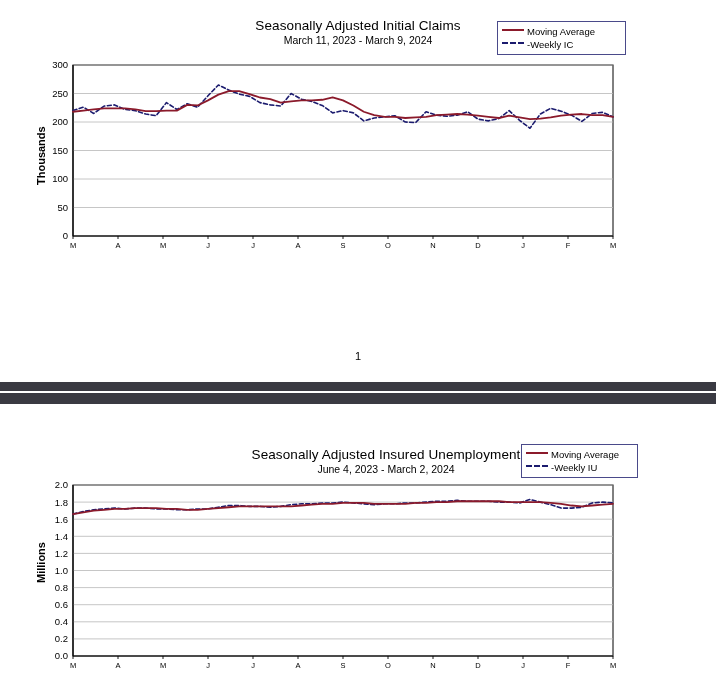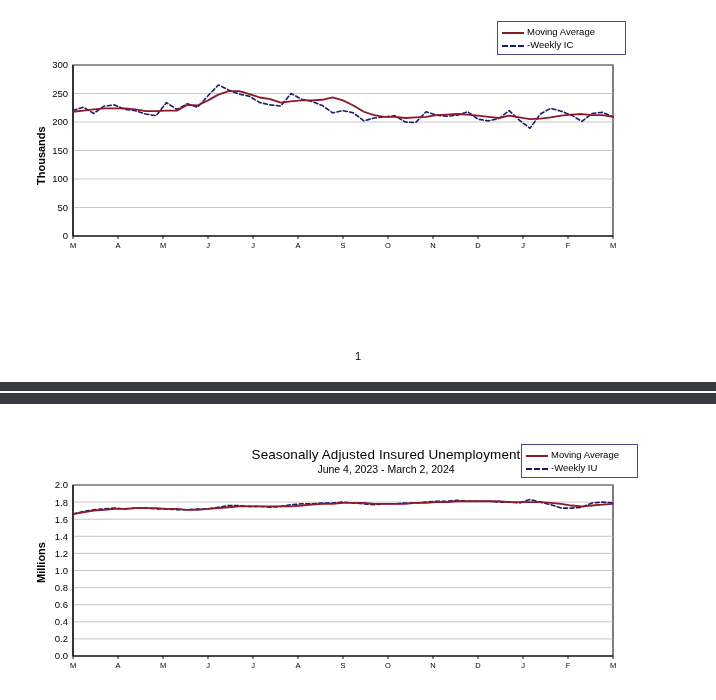--- a/index.html
+++ b/index.html
@@ -55,21 +55,21 @@
     position: absolute;
     border: 1px solid #4a4a8a;
     background: #ffffff;
     padding: 3px 6px 3px 4px;
     font-size: 9.5px;
     line-height: 13px;
     color: #000;
   }
   .legend-row {
     display: flex;
-    align-items: flex-end;
+    align-items: flex-start;
     white-space: nowrap;
   }
   .legend-key {
     display: inline-block;
     width: 22px;
     height: 10px;
     position: relative;
     margin-right: 3px;
     flex: 0 0 22px;
   }
@@ -109,20 +109,24 @@
     width: 100%;
     left: 0;
   }
   svg { display: block; }
 </style>
 </head>
 <body>
 
 <div id="page">
 
+  <div class="chart-block" style="top:18px;">
+    <div class="chart-title">Seasonally Adjusted Initial Claims</div>
+    <div class="chart-subtitle">March 11, 2023 - March 9, 2024</div>
+  </div>
 
   <div class="legend" style="left:497px; top:21px; width:117px;">
     <div class="legend-row">
       <span class="legend-key solid"></span>
       <span>Moving Average</span>
     </div>
     <div class="legend-row">
       <span class="legend-key dashed"></span>
       <span>-Weekly IC</span>
     </div>

